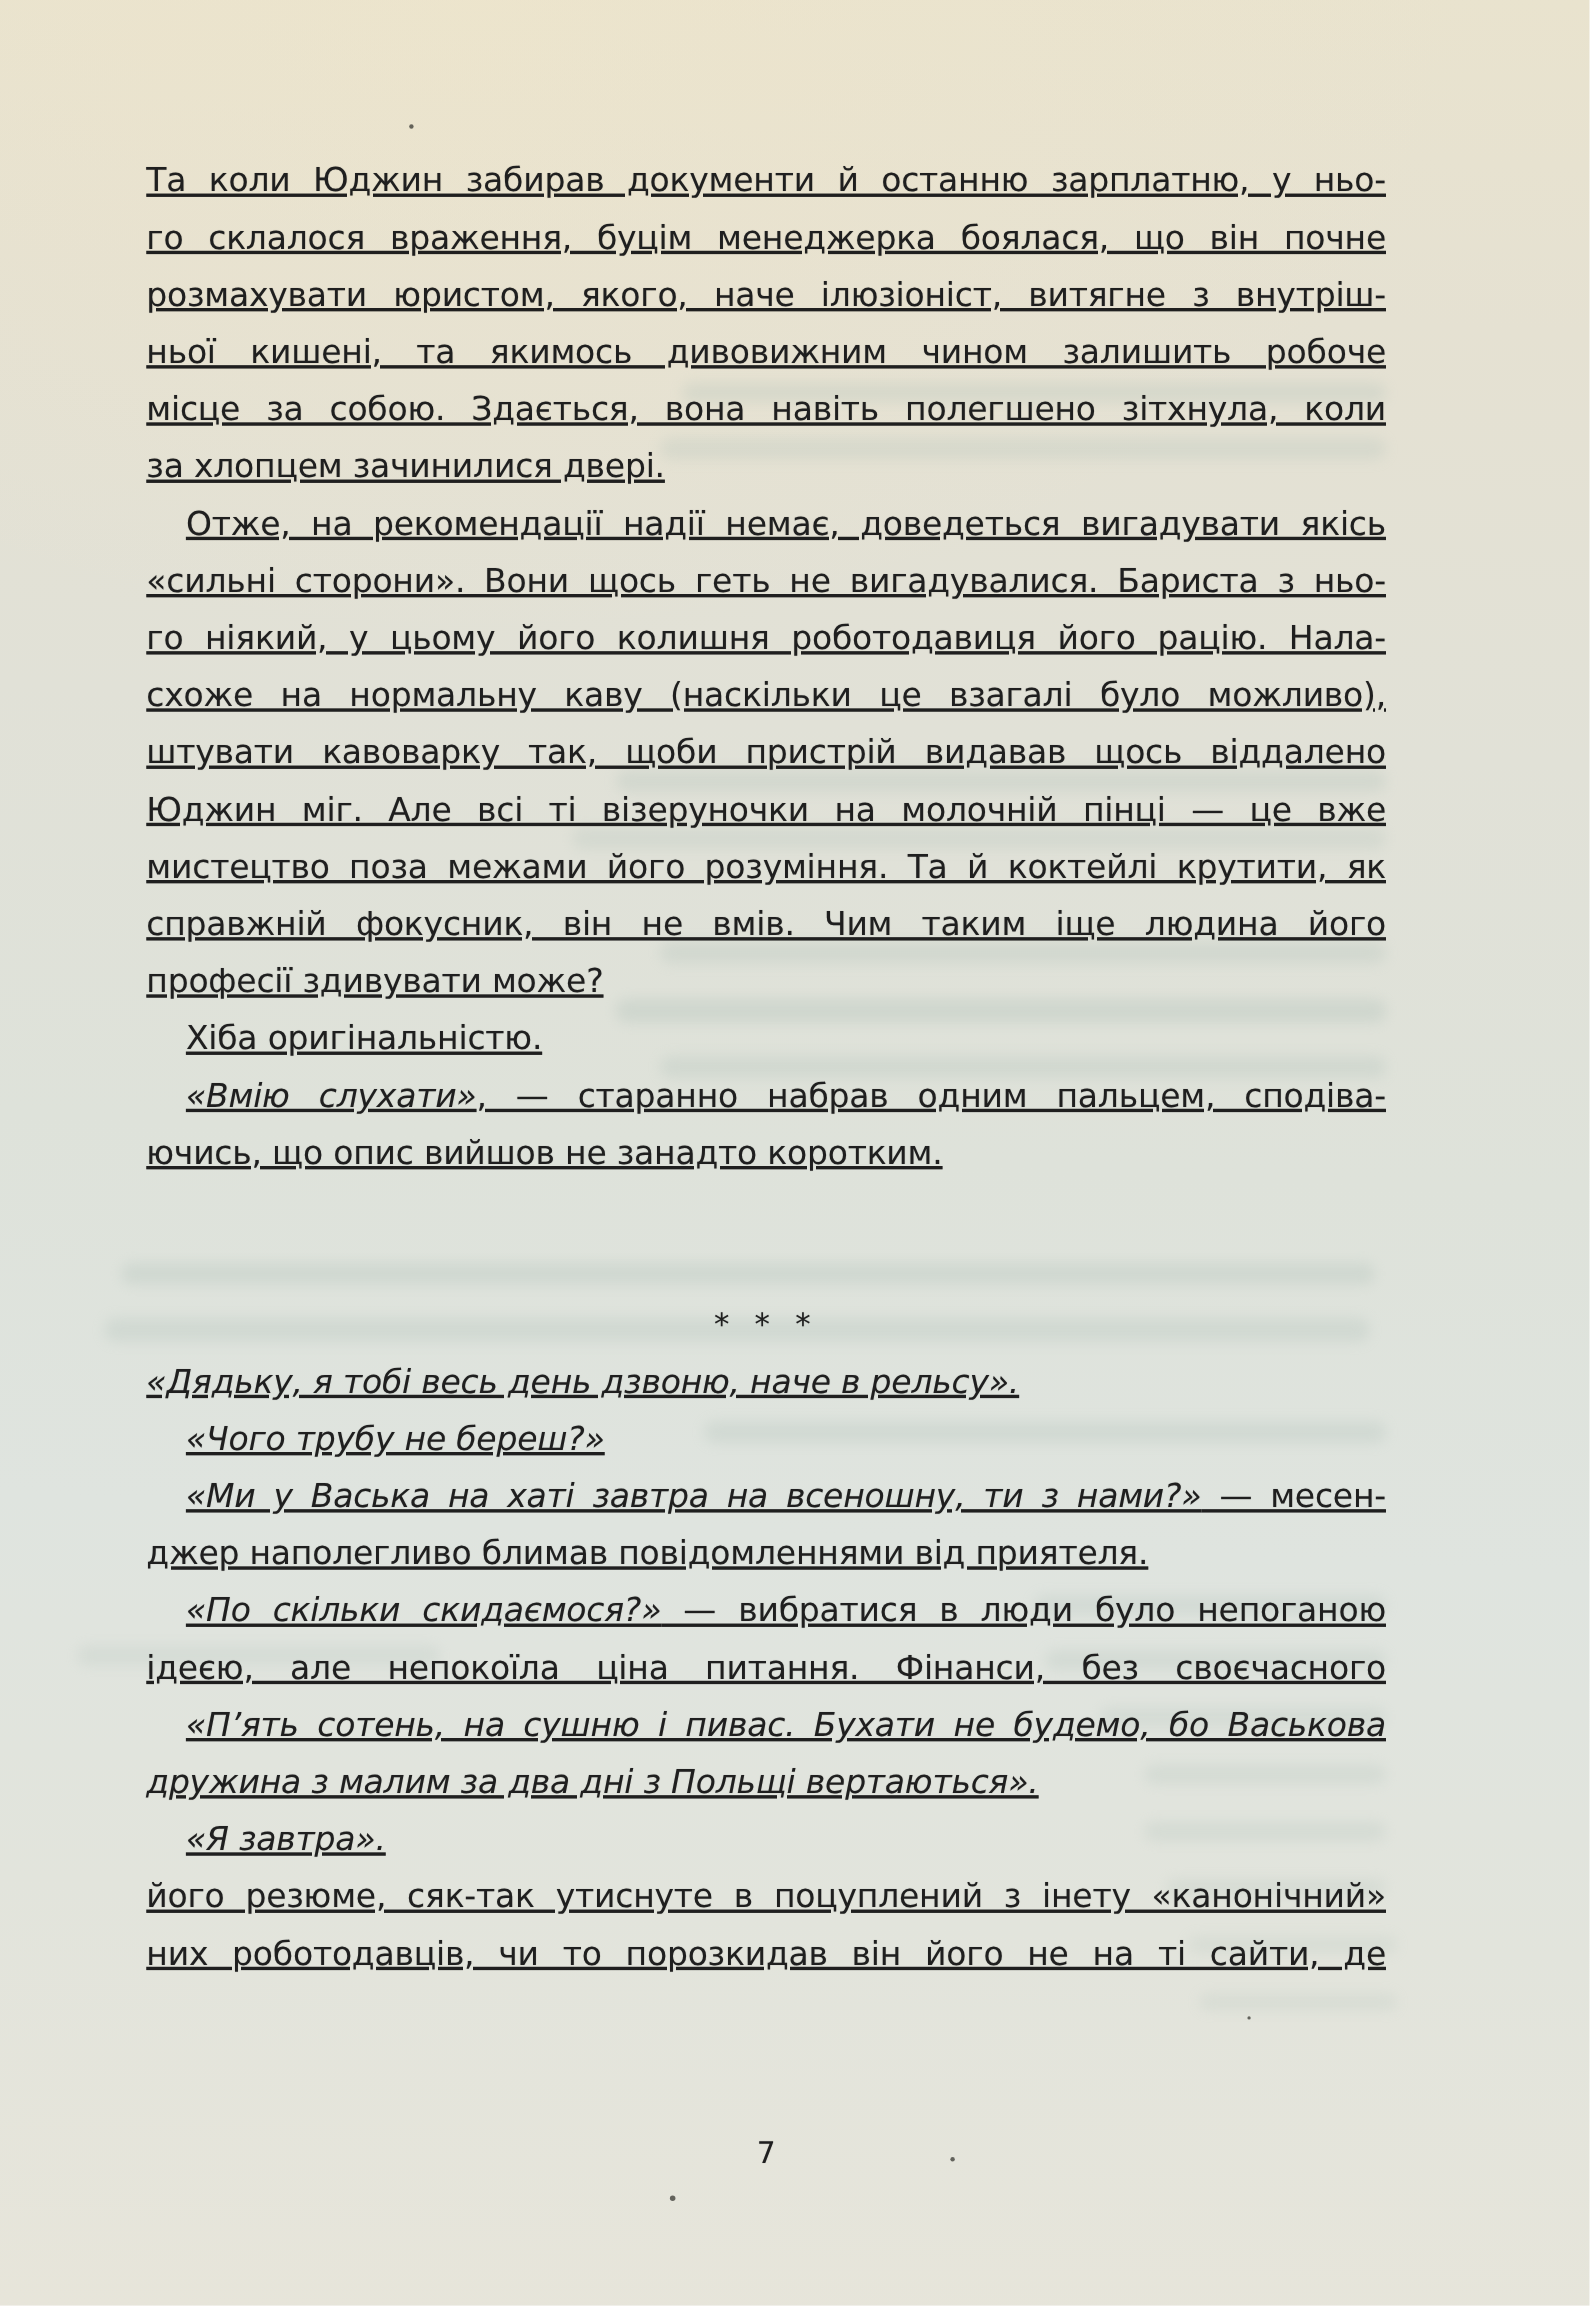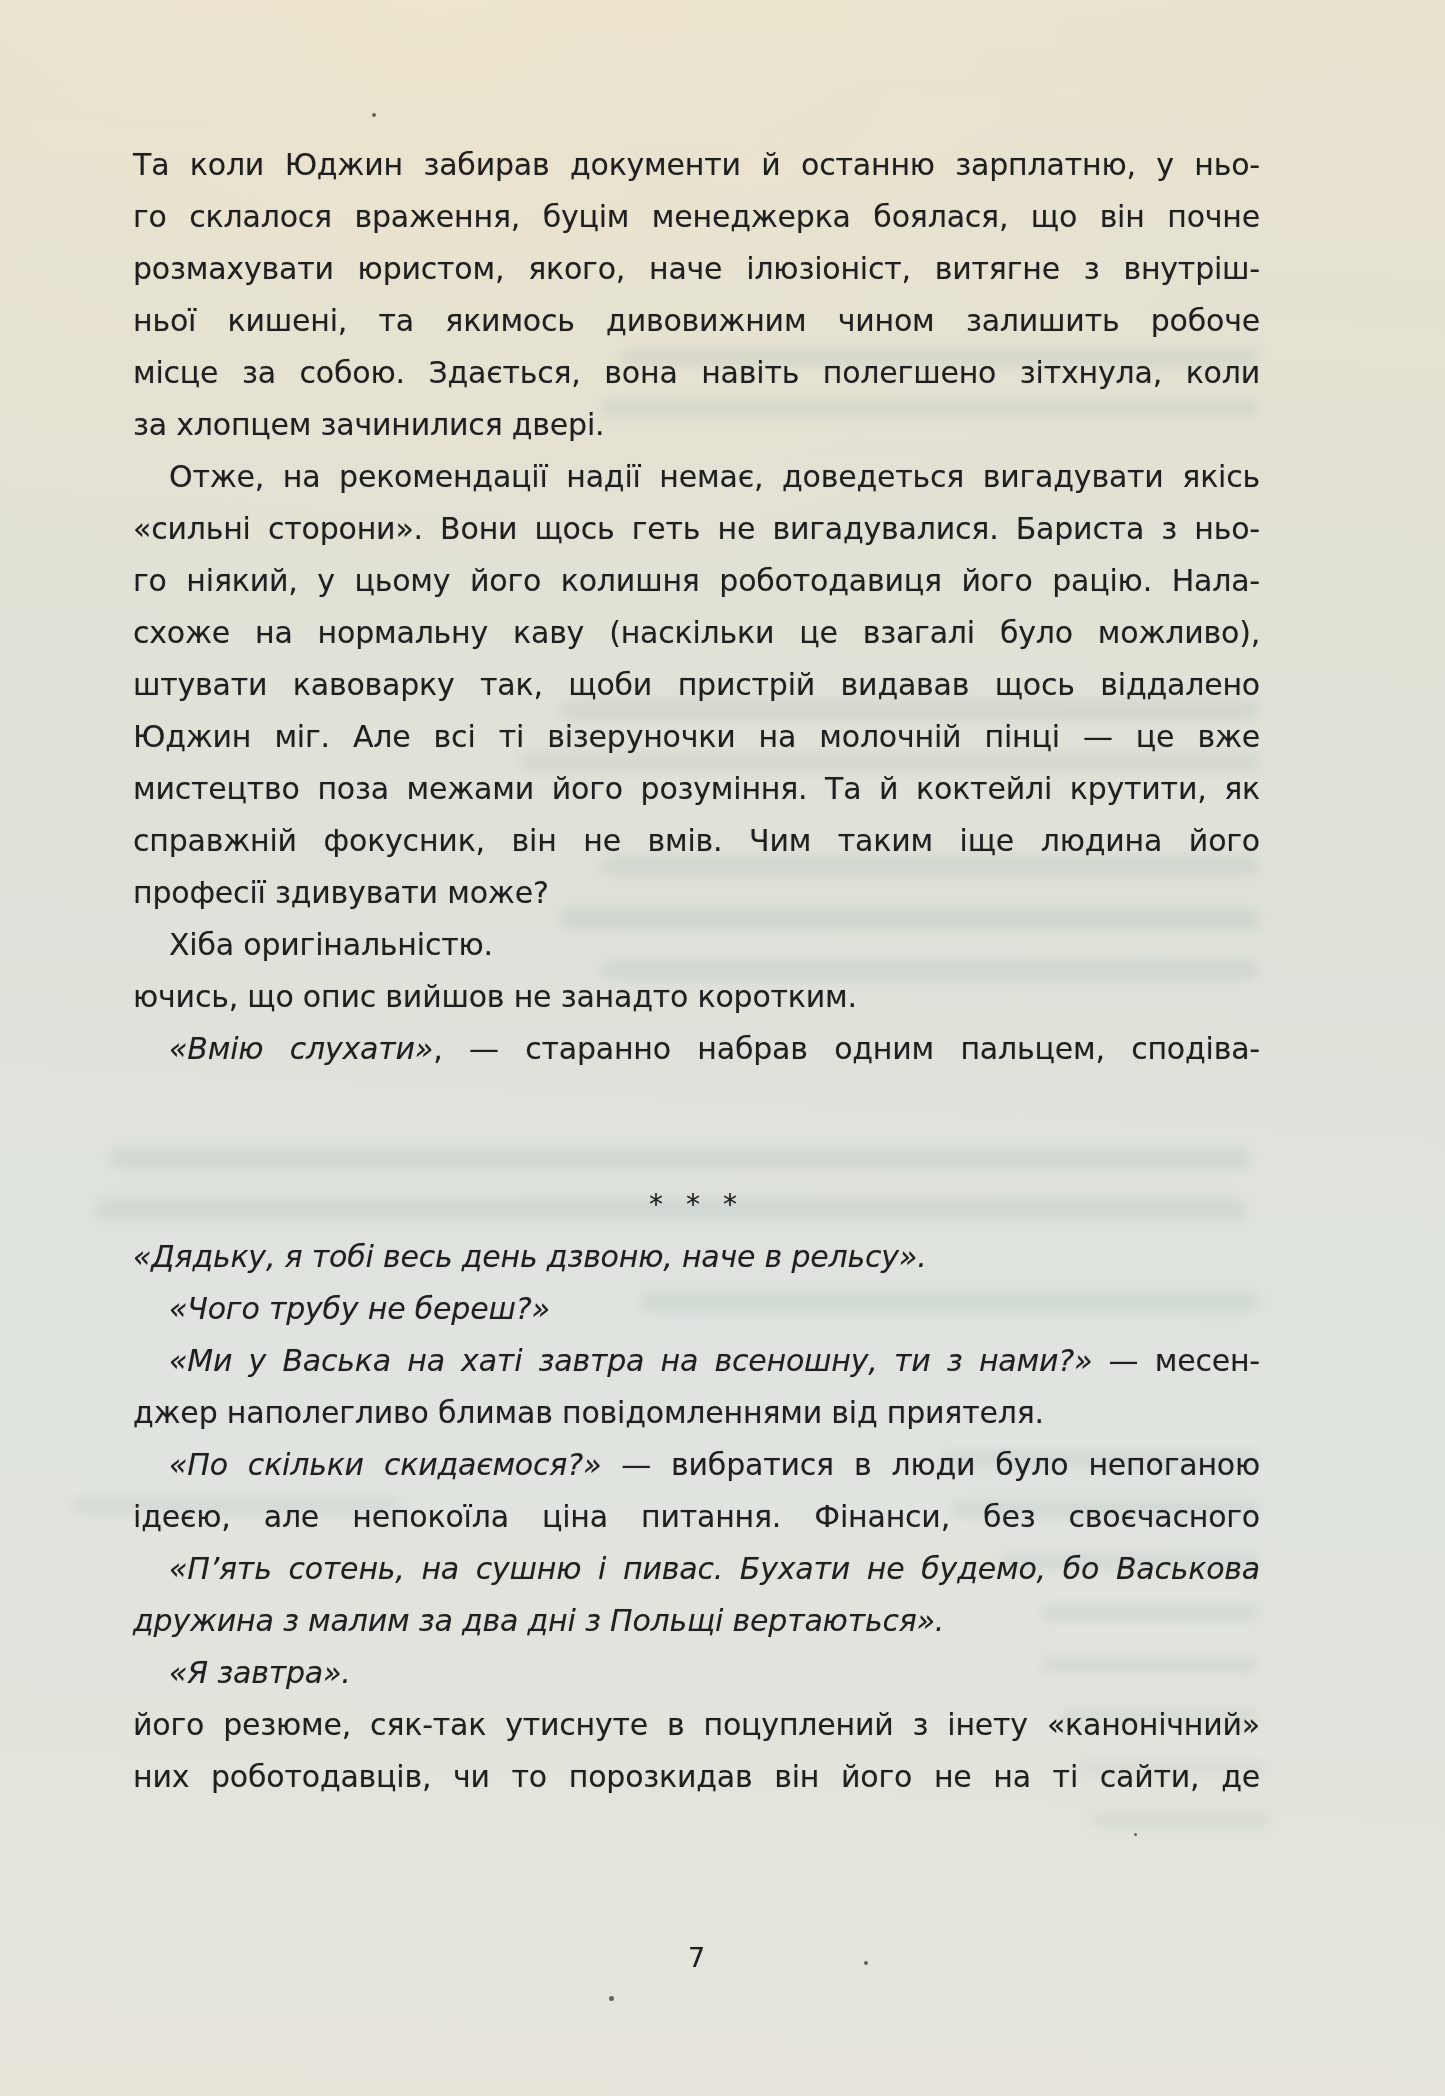--- a/index.html
+++ b/index.html
@@ -28,21 +28,21 @@
   }
   .text-block {
     position: absolute;
     left: 133px; top: 139px; width: 1127px;
     font-size: 30px;
     line-height: 52px;
     color: #1f1f1f;
     letter-spacing: -0.2px;
     text-shadow: 0 0 1px rgba(30,30,30,0.28);
   }
-  .line { height: 52px; }
+  .line { height: 52px; text-decoration: underline; }
   .line.justify { text-align: justify; text-align-last: justify; }
   .line.indent { text-indent: 36px; }
   .em { font-style: italic; }
   .separator {
     height: 52px;
     margin-top: 104px;
     text-align: center;
     letter-spacing: 7px;
     font-size: 28px;
   }
@@ -94,22 +94,22 @@
       <div class="line justify indent"><span>Отже, на рекомендації надії немає, доведеться вигадувати якісь</span></div>
       <div class="line justify"><span>«сильні сторони». Вони щось геть не вигадувалися. Бариста з ньо-</span></div>
       <div class="line justify"><span>го ніякий, у цьому його колишня роботодавиця його рацію. Нала-</span></div>
       <div class="line justify"><span>схоже на нормальну каву (наскільки це взагалі було можливо),</span></div>
       <div class="line justify"><span>штувати кавоварку так, щоби пристрій видавав щось віддалено</span></div>
       <div class="line justify"><span>Юджин міг. Але всі ті візеруночки на молочній пінці — це вже</span></div>
       <div class="line justify"><span>мистецтво поза межами його розуміння. Та й коктейлі крутити, як</span></div>
       <div class="line justify"><span>справжній фокусник, він не вмів. Чим таким іще людина його</span></div>
       <div class="line"><span>професії здивувати може?</span></div>
       <div class="line indent"><span>Хіба оригінальністю.</span></div>
+      <div class="line justify indent"><span class="em">«Вмію слухати»</span><span>, — старанно набрав одним пальцем, сподіва-</span></div>
       <div class="line"><span>ючись, що опис вийшов не занадто коротким.</span></div>
-      <div class="line justify indent"><span class="em">«Вмію слухати»</span><span>, — старанно набрав одним пальцем, сподіва-</span></div>
       <div class="separator">* * *</div>
       <div class="line"><span class="em">«Дядьку, я тобі весь день дзвоню, наче в рельсу».</span></div>
       <div class="line indent"><span class="em">«Чого трубу не береш?»</span></div>
       <div class="line justify indent"><span class="em">«Ми у Васька на хаті завтра на всеношну, ти з нами?»</span><span> — месен-</span></div>
       <div class="line"><span>джер наполегливо блимав повідомленнями від приятеля.</span></div>
       <div class="line justify indent"><span class="em">«По скільки скидаємося?»</span><span> — вибратися в люди було непоганою</span></div>
       <div class="line justify"><span>ідеєю, але непокоїла ціна питання. Фінанси, без своєчасного</span></div>
       <div class="line justify indent"><span class="em">«П’ять сотень, на сушню і пивас. Бухати не будемо, бо Васькова</span></div>
       <div class="line"><span class="em">дружина з малим за два дні з Польщі вертаються».</span></div>
       <div class="line indent"><span class="em">«Я завтра».</span></div>

